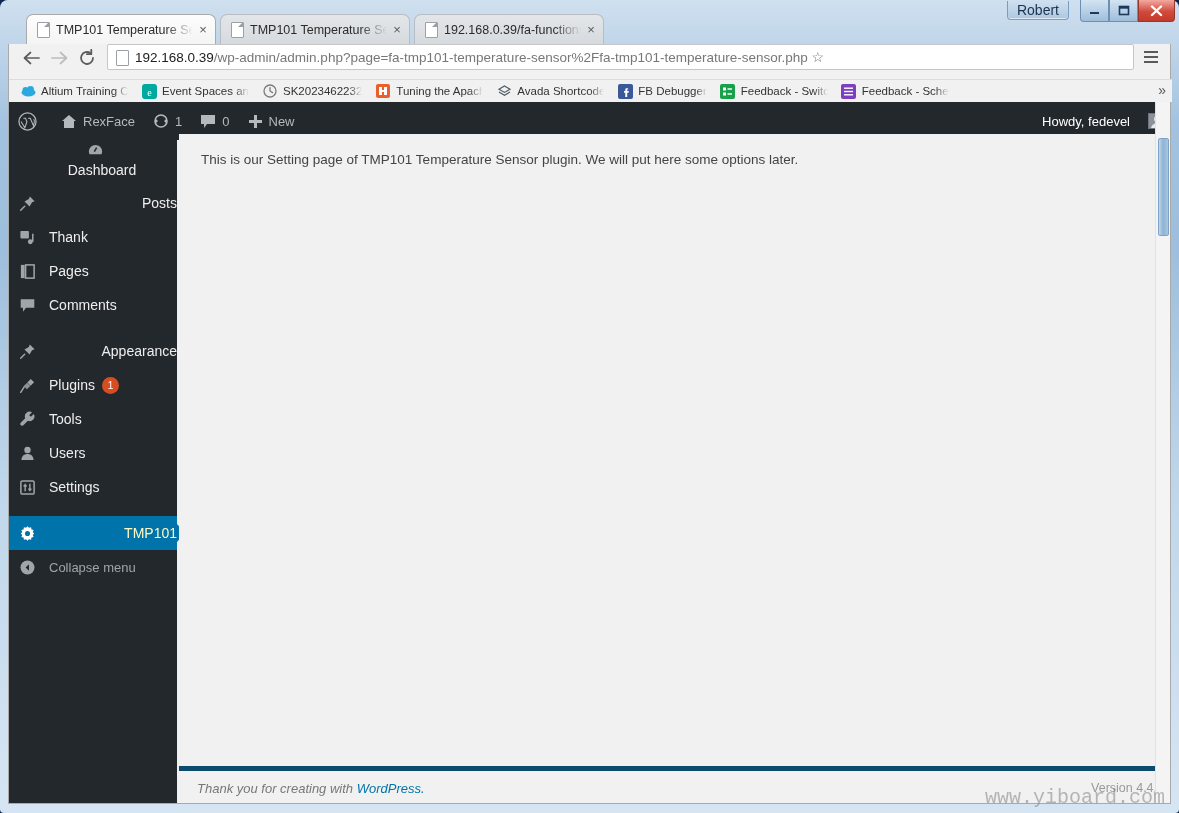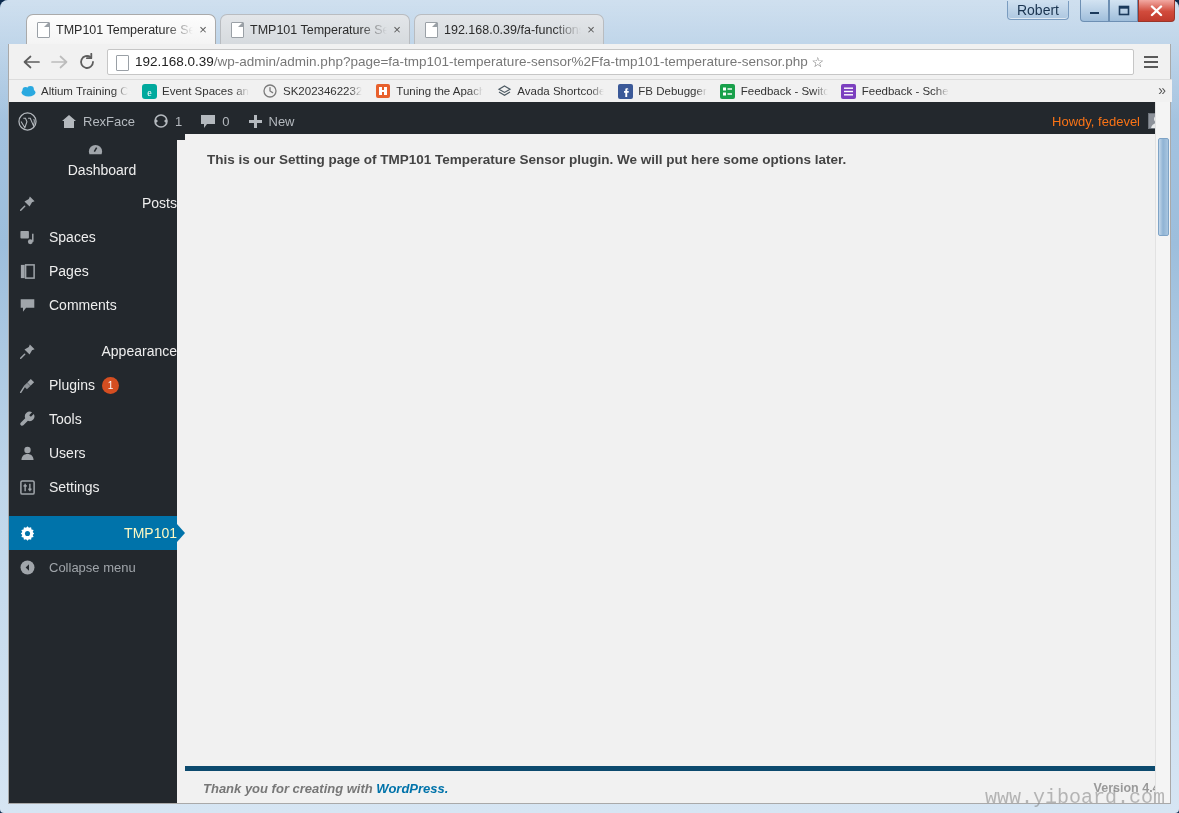--- a/index.html
+++ b/index.html
@@ -97,21 +97,21 @@
     display:flex; align-items:center; justify-content:center;
     color:#5a5a5a; font-size: 13px; line-height: 1;
   }
 
   
   #browser-chrome {
     position: absolute; left: 8px; top: 44px; width: 1163px; height: 58px;
     background: #f1f1f1;
     border-left: 1px solid #a9a9a9; border-right: 1px solid #a9a9a9;
   }
-  #toolbar { position:absolute; left:0; top:0; width:1163px; height:35px; display:flex; align-items:center; }
+  #toolbar { position:absolute; left:0; top:0; width:1163px; height:35px; display:flex; align-items:flex-start; }
   .navbtn { width: 28px; height: 28px; display:flex; align-items:center; justify-content:center; color:#585858; }
   #nav-back { margin-left: 8px; }
   #nav-fwd { color: #b9b9b9; }
   #nav-reload { margin-right: 4px; }
   #omnibox {
     flex: 1 1 auto; height: 26px; margin: 0 4px 0 2px;
     background: #fff; border: 1px solid #c6c6c6; border-radius: 2px;
     display: flex; align-items: center; padding: 0 6px;
   }
   #omnibox-doc { width: 12px; height: 14px; position:relative; margin: 0 7px 0 2px; flex:0 0 12px; }
@@ -148,21 +148,21 @@
 
   
   #wpadminbar {
     position:absolute; left:0; top:0; width:1163px; height:38px;
     background:#23282d; color:#b4b9be; font-size:13px;
     display:flex; align-items:center;
   }
   .ab-item { display:flex; align-items:center; height:32px; padding:0 9px; color:#b4b9be; }
   .ab-item .ab-ico { margin-right:6px; display:flex; align-items:center; }
   #ab-right { margin-left:auto; display:flex; align-items:center; height:32px; padding-right:8px; }
-  #howdy { font-size:13px; color:#f97316; padding-right:8px; }
+  #howdy { font-size:13px; color:#ffffff; padding-right:18px; }
   #avatar { width:16px; height:16px; background:#8d929a; position:relative; overflow:hidden; border:1px solid #6f757c;}
   #avatar:before { content:''; position:absolute; left:5px; top:2px; width:6px; height:6px; border-radius:50%; background:#e7e9ea;}
   #avatar:after { content:''; position:absolute; left:2px; top:9px; width:12px; height:8px; border-radius:6px 6px 0 0; background:#e7e9ea;}
 
   
   #adminmenu {
     position:absolute; left:0; top:32px; width:168px; height:670px;
     background:#23282d; color:#eee; font-size:14px;
   }
   .mi { position:relative; display:flex; align-items:center; height:34px; padding-left:10px; color:#eee; }
@@ -179,21 +179,21 @@
   #collapse-menu { color:#a0a5aa; font-size:13px; }
   #collapse-menu .mi-label { padding-left:8px; color:#a0a5aa;}
   .badge {
     display:inline-block; margin-left:7px; min-width:17px; height:17px; line-height:17px;
     border-radius:10px; background:#d54e21; color:#fff; font-size:10px; text-align:center; padding:0 5px;
     vertical-align: middle;
   }
 
   
   #wpcontent {
-    position:absolute; left:176px; top:32px; width:995px; height:670px; background:#f1f1f1;font-weight:bold;
+    position:absolute; left:170px; top:32px; width:995px; height:670px; background:#f1f1f1;
   }
   #page-note {
     position:absolute; left:22px; top:18px;
     font-size:13.5px; color:#444;
   }
   #wpfooter {
     position:absolute; left:0; bottom:0; width:995px; height:38px;
     border-top:5px solid #0c4a6e; background:#f1f1f1;
   }
   #footer-left {
@@ -459,21 +459,21 @@
       </div>
 
       <div class="mi">
         <span class="mi-ico">
           <svg width="17" height="17" viewBox="0 0 18 18">
               <rect x="1.5" y="2" width="9" height="8" rx="1" fill="currentColor"></rect>
               <circle cx="12" cy="13.5" r="2.6" fill="currentColor"></circle>
               <rect x="13.8" y="5" width="1.6" height="8.5" fill="currentColor"></rect>
             </svg>
         </span>
-        <span class="mi-label">Spaces</span>
+        <span class="mi-label">Thank</span>
       </div>
 
       <div class="mi">
         <span class="mi-ico">
           <svg width="17" height="17" viewBox="0 0 18 18">
               <rect x="2" y="2" width="4" height="14" fill="currentColor"></rect>
               <rect x="7" y="2" width="9" height="14" fill="none" stroke="currentColor" stroke-width="1.6"></rect>
             </svg>
         </span>
         <span class="mi-label">Pages</span>

